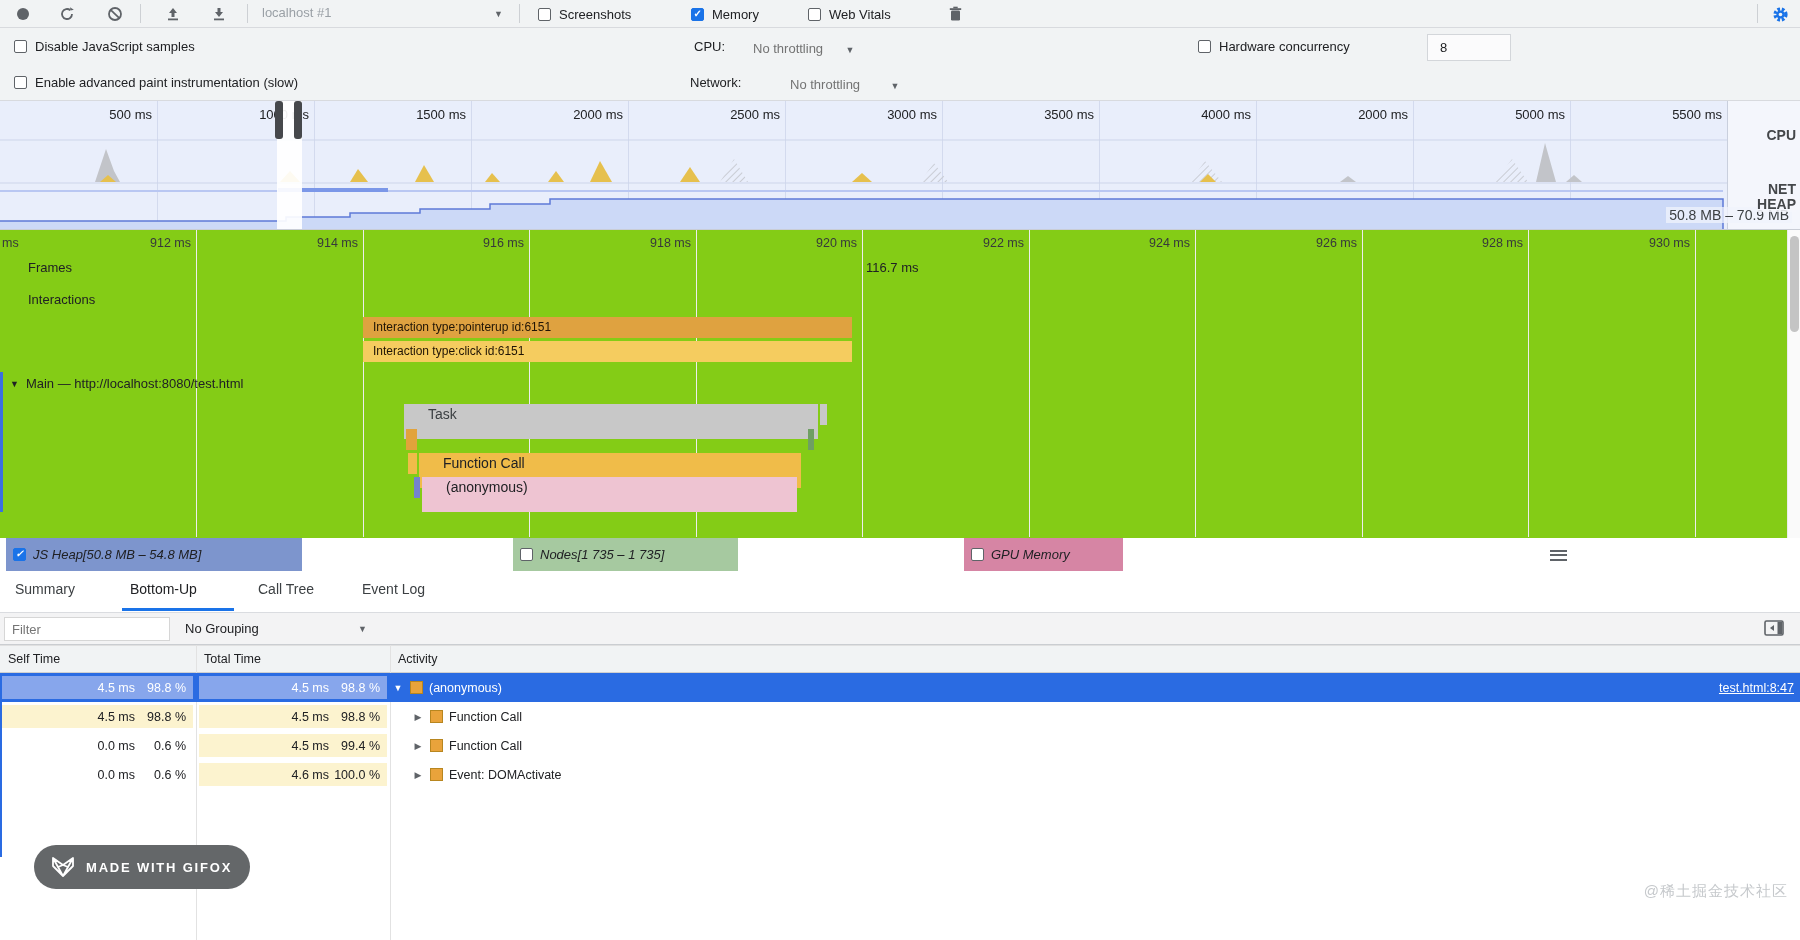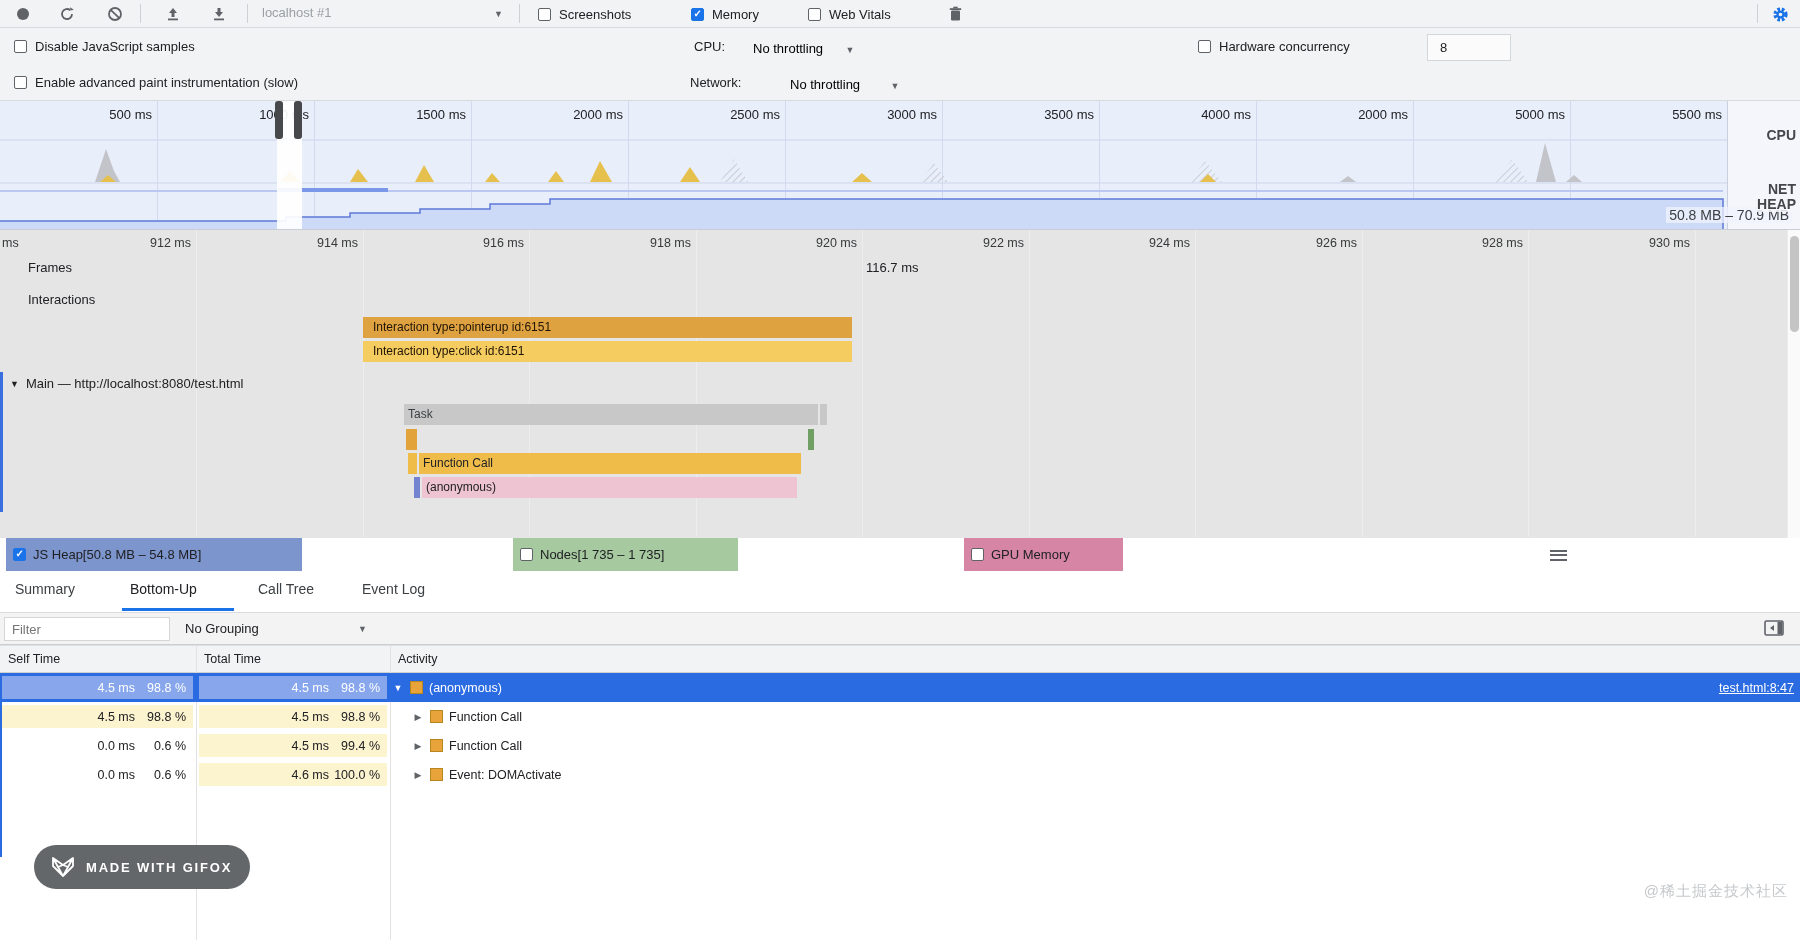--- a/index.html
+++ b/index.html
@@ -15,51 +15,51 @@
   .scenario { position:absolute; left:262px; top:5px; width:240px; font-size:13px; color:#9aa0a6; }
   .ddarrow { color:#5f6368; font-size:9px; }
   .cb { width:13px; height:13px; border:1.5px solid #5f6368; border-radius:2px; background:#fff; display:inline-block; flex:0 0 13px; position:relative; }
   .cb.checked { background:#1a73e8; border-color:#1a73e8; }
   .cb.checked::after { content:"✓"; color:#fff; font-size:10px; font-weight:bold; position:absolute; left:1.5px; top:-1px; }
   .cbrow { position:absolute; display:flex; align-items:center; gap:8px; font-size:13px; color:#202124; cursor:pointer; }
 
   
   .settings { left:0; top:28px; width:1800px; height:73px; background:#f1f3f4; border-bottom:1px solid #d8dade; }
   .sel-label { font-size:13px; color:#202124; }
-  .sel-value { font-size:13px; color:#000000; }
+  .sel-value { font-size:13px; color:#737373; }
   .num-input { position:absolute; left:1427px; top:6px; width:84px; height:27px; background:#fbfbfc; border:1px solid #d3d6da; font-size:13px; color:#202124; padding-left:12px; font-family:"Liberation Sans",sans-serif; }
 
   
   .overview { left:0; top:101px; width:1800px; height:129px; background:#e9eefb; border-bottom:1px solid #c9cdd6; overflow:hidden; }
   .ov-after { position:absolute; left:1727px; top:0; width:73px; height:129px; background:#f4f6fc; border-left:1px solid #c9cfdd; }
   .ov-grid { position:absolute; top:0; width:1px; height:129px; background:#d3daee; }
   .ov-label { position:absolute; top:6px; font-size:13px; color:#202124; }
   .ov-side-label { position:absolute; right:4px; font-weight:bold; font-size:14px; color:#44474a; }
   .heap-range { position:absolute; right:8px; top:106px; font-size:14px; color:#3c4043; background:rgba(240,243,252,.75); padding:0 3px; }
   .sel-strip { position:absolute; left:277px; top:0; width:25px; height:129px; background:rgba(255,255,255,.92); }
   .sel-handle { position:absolute; top:0; width:8px; height:38px; background:#46484c; border-radius:3px; }
 
   
-  .details { left:0; top:230px; width:1800px; height:308px; background:#e5e5e5; }
+  .details { left:0; top:230px; width:1800px; height:308px; background:#84cc16; }
   .dt-grid { position:absolute; top:0; width:1px; height:307px; background:#ededed; }
   .dt-label { position:absolute; top:6px; font-size:12.5px; color:#37393b; }
   .row-label { position:absolute; left:28px; font-size:13px; color:#202124; }
   .frame-dur { position:absolute; left:866px; top:30px; font-size:13px; color:#202124; }
   .ibar { position:absolute; left:363px; width:489px; height:21px; font-size:12px; line-height:21px; padding-left:10px; color:#1f1405; }
   .track-head { position:absolute; left:10px; top:146px; font-size:13px; color:#202124; display:flex; gap:7px; align-items:center; }
   .track-head .tri { font-size:9px; color:#202124; }
   .track-accent { position:absolute; left:0; top:142px; width:3px; height:140px; background:#3b6fe0; }
-  .fbar { position:absolute; height:21px; font-size:12px; line-height:20px; padding-left:4px; color:#202124; white-space:nowrap; overflow:hidden; }
+  .fbar { position:absolute; height:35px; font-size:14px; line-height:20px; padding-left:24px; color:#202124; white-space:nowrap; overflow:hidden; }
   .sliver { position:absolute; height:21px; }
   .vscroll { position:absolute; left:1787px; top:0; width:13px; height:308px; background:#fafafa; border-left:1px solid #ececec; }
   .vthumb { position:absolute; left:2px; top:6px; width:9px; height:96px; background:#c4c4c4; border-radius:5px; }
 
   
   .counters { left:0; top:538px; width:1800px; height:33px; background:#fff; }
-  .counter-item { position:absolute; top:0; height:33px; display:flex; align-items:center; gap:7px; padding-left:7px; font-size:13px; color:#202124; cursor:pointer; }
+  .counter-item { position:absolute; top:0; height:33px; display:flex; align-items:center; gap:7px; padding-left:7px; font-size:13px; color:#202124; cursor:pointer;font-style:italic; }
   .menu-icon { position:absolute; left:1550px; top:9px; width:17px; height:14px; cursor:pointer; }
   .menu-icon div { height:2px; background:#5f6368; margin:2.5px 0; }
 
   
   .tabsbar { left:0; top:571px; width:1800px; height:42px; background:#fff; border-bottom:1px solid #dadce0; }
   .tab { position:absolute; top:10px; font-size:14px; color:#3c4043; cursor:pointer; }
   .tab-underline { position:absolute; left:122px; top:37px; width:112px; height:3px; background:#1a73e8; }
 
   
   .filterbar { left:0; top:613px; width:1800px; height:32px; background:#f3f3f4; border-bottom:1px solid #cacdd1; }

